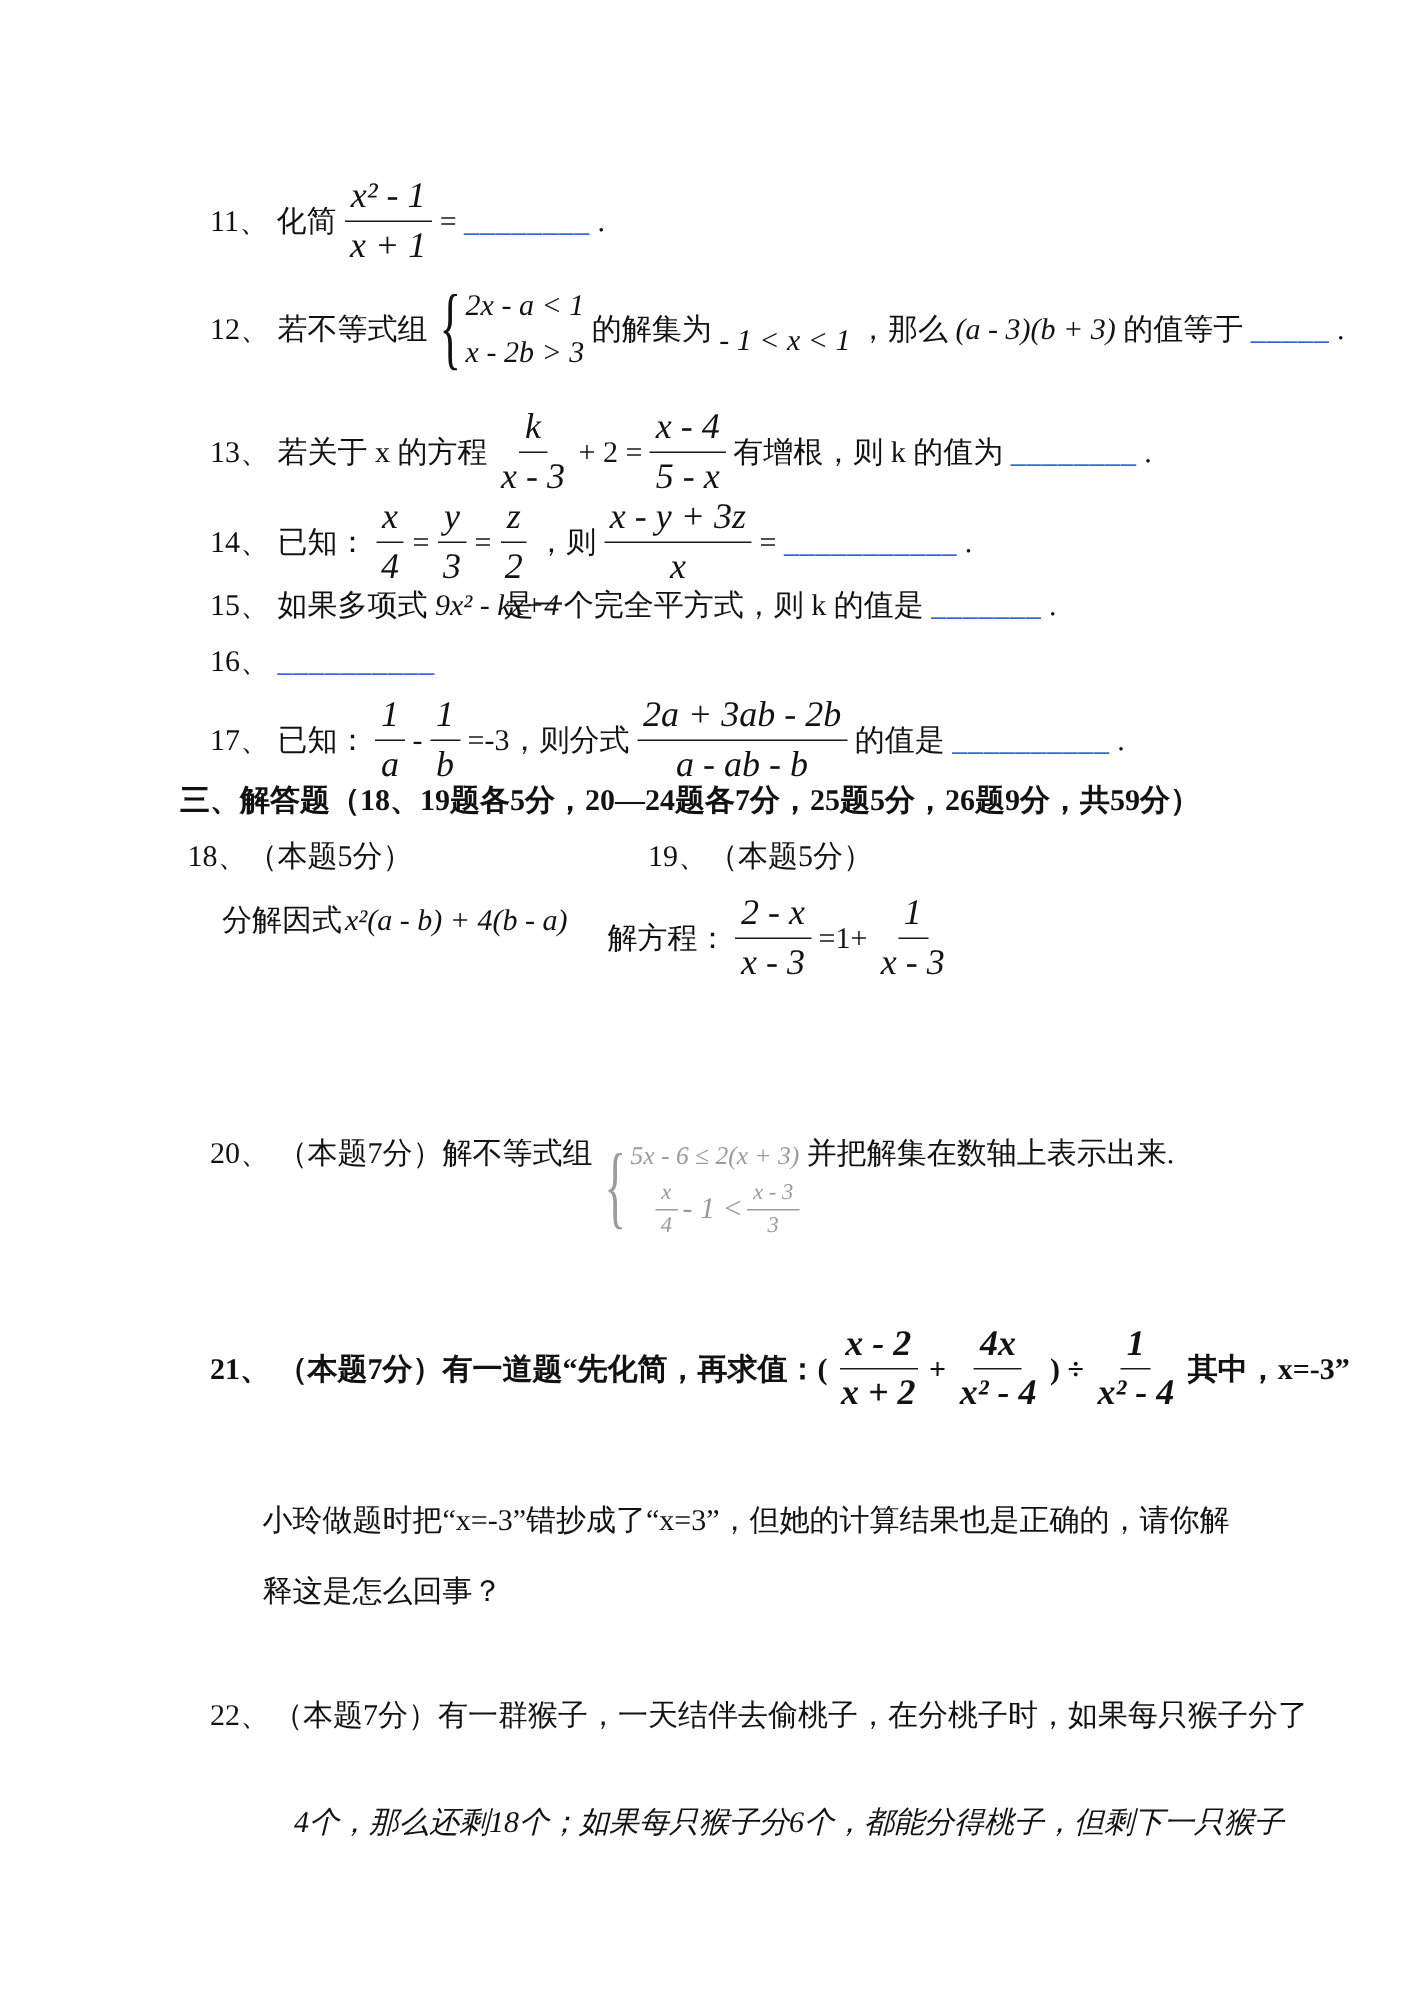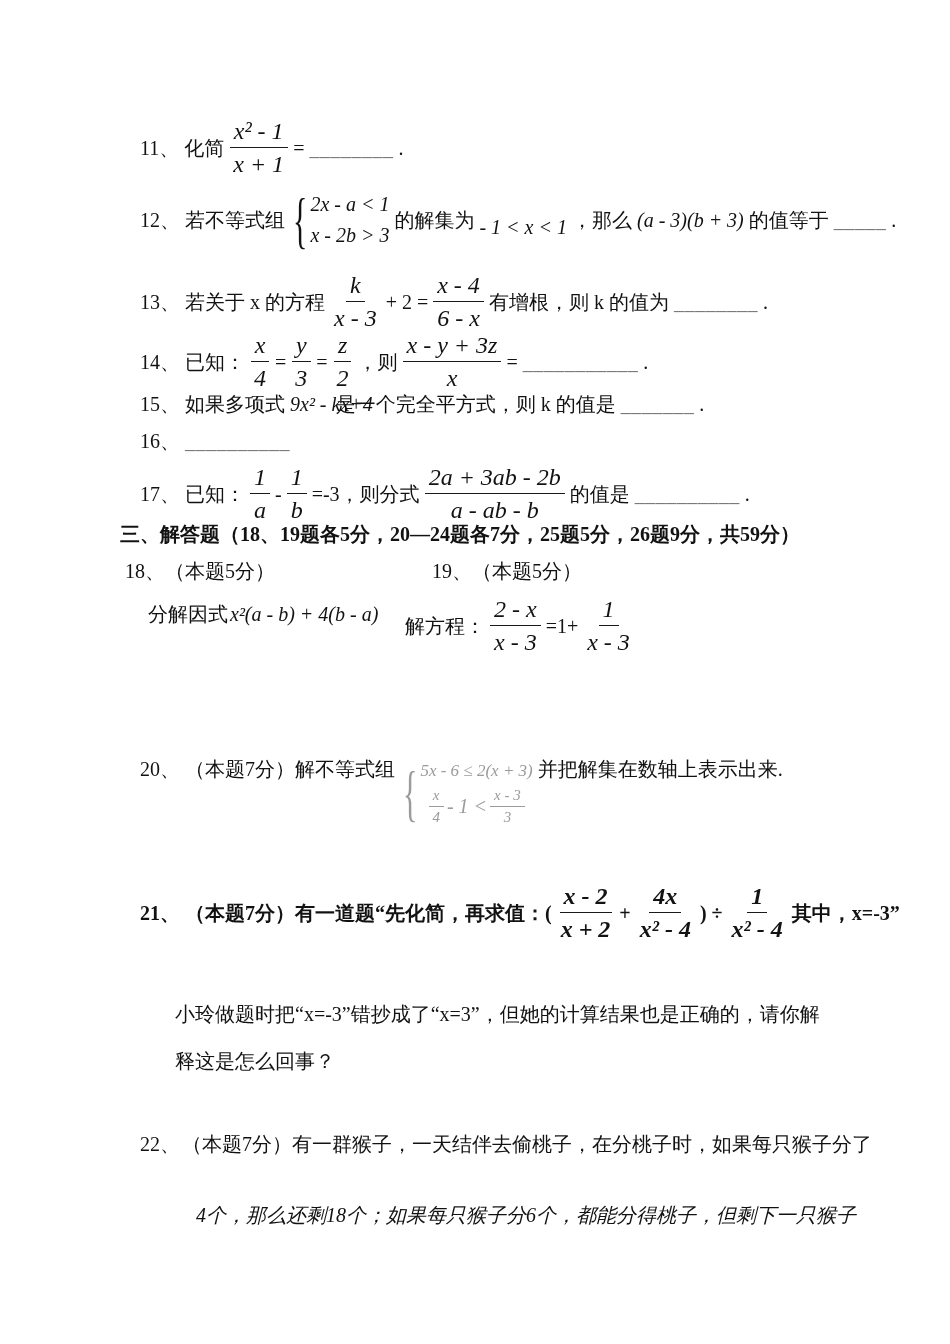--- a/index.html
+++ b/index.html
@@ -16,23 +16,23 @@
   .row { display: flex; align-items: center; column-gap: 5px; white-space: nowrap; }
   .rowtop { display: flex; align-items: flex-start; column-gap: 5px; white-space: nowrap; }
   .m { font-style: italic; }
   .fr { display: inline-flex; flex-direction: column; align-items: center; text-align: center;
         font-style: italic; font-size: 24px; line-height: 1.25; }
   .fr .n { border-bottom: 1.3px solid #1a1a1a; padding: 0 4px 1px; }
   .fr .d { padding: 1px 4px 0; }
   .sys { display: inline-flex; align-items: center; }
   .brace { display: inline-block; font-size: 30px; font-weight: 400; line-height: 1;
            transform: scaleY(2.05); transform-origin: center; margin: 0 3px; }
-  .syslines { display: inline-flex; flex-direction: column; row-gap: 3px; text-align: left; align-items: center; }
+  .syslines { display: inline-flex; flex-direction: column; row-gap: 3px; text-align: left; align-items: flex-end; }
   .sectitle { font-weight: bold; font-family: "Liberation Serif", "DejaVu Serif", serif; }
-  .blank { letter-spacing: 0.5px; color: #737373; }
+  .blank { letter-spacing: 0.5px; color: #1d4ed8; }
   .gray, .gray .m { color: #9b9b9b; }
   .gray .fr .n { border-bottom-color: #9b9b9b; }
   .gray .fr { font-size: 15px; }
   .gray .sysline1 { font-size: 17px; }
   .drop { margin-top: 14px; }
   .overlap { margin-right: -42px; position: relative; }
   .footer { position: absolute; left: 0; top: 1226px; width: 950px; text-align: center;
             font-size: 20px; }
   .footer .pg { font-weight: bold; }
   .footer .sep { font-size: 15px; margin: 0 3px; color: #222; }
@@ -76,21 +76,21 @@
   <div class="block row" style="left:140px; top:270px;">
     <span>13、</span>
     <span>若关于 x 的方程</span>
     <span class="fr">
       <span class="n">k</span>
       <span class="d">x - 3</span>
     </span>
     <span>+ 2 =</span>
     <span class="fr">
       <span class="n">x - 4</span>
-      <span class="d">6 - x</span>
+      <span class="d">5 - x</span>
     </span>
     <span>有增根，则 k 的值为</span>
     <span class="blank">________</span>
     <span>.</span>
   </div>
 
   <div class="block row" style="left:140px; top:330px;">
     <span>14、</span>
     <span>已知：</span>
     <span class="fr">

